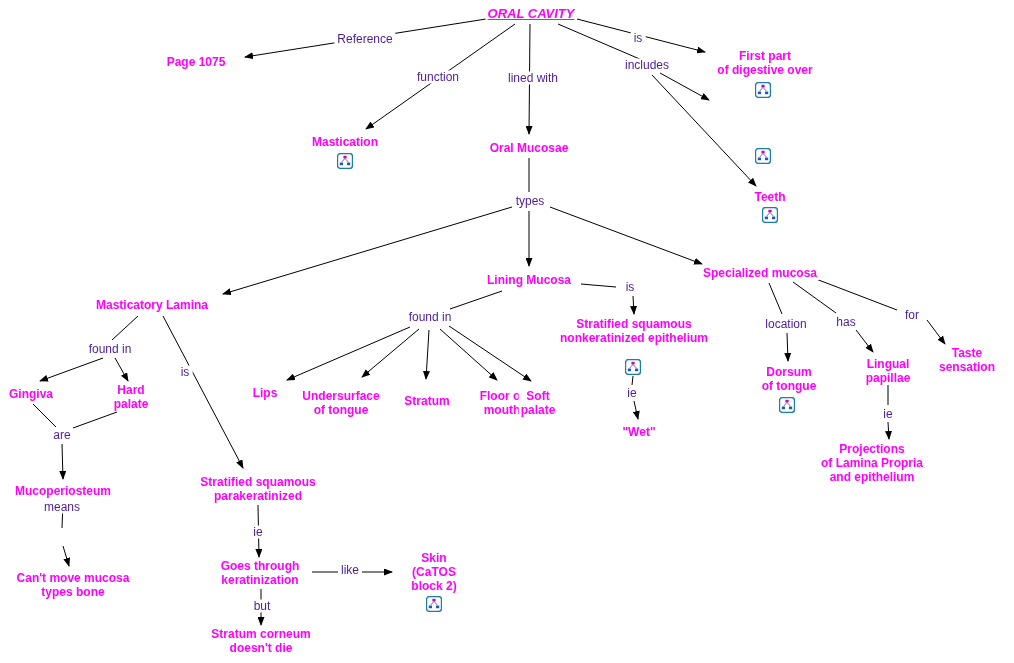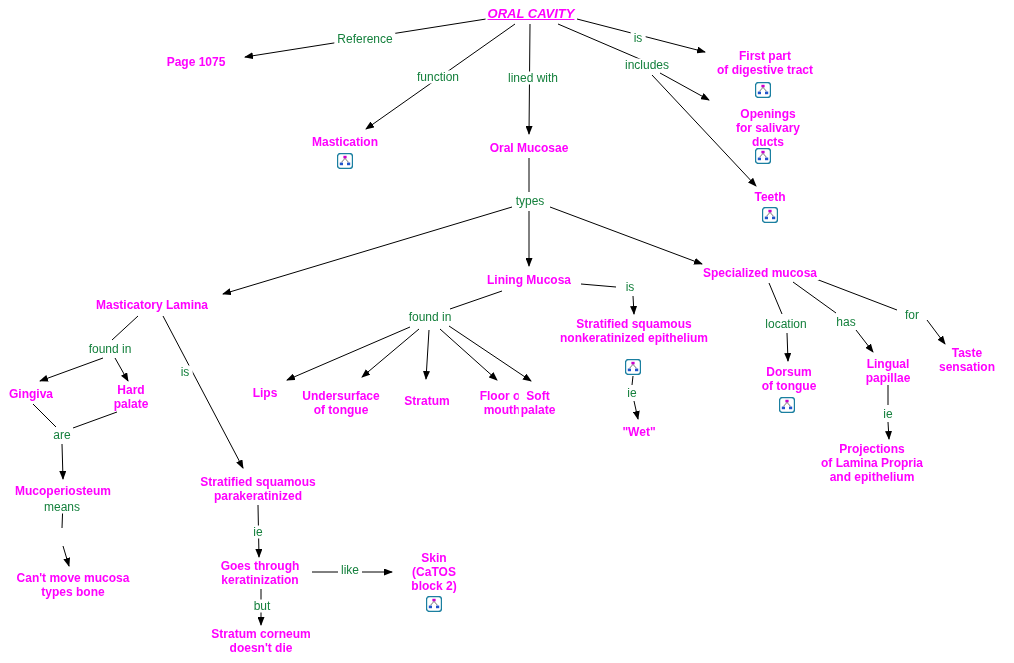--- a/index.html
+++ b/index.html
@@ -9,21 +9,21 @@
   }
   .lines { position:absolute; left:0; top:0; }
   .concept {
     position:absolute; transform:translate(-50%,-50%);
     color:#ff00ff; font-weight:bold; font-size:12px; line-height:14px;
     text-align:center; white-space:pre-line; background:#ffffff; padding:0 2px;
   }
   .title { font-style:italic; text-decoration:underline; font-size:13px; }
   .linklabel {
     position:absolute; transform:translate(-50%,-50%);
-    color:#15803d; font-size:12px; line-height:13px; text-align:left;
+    color:#4c1d95; font-size:12px; line-height:13px; text-align:left;
     white-space:nowrap; background:#ffffff; padding:0 3px;
   }
   .res-icon {
     position:absolute; transform:translate(-50%,-50%);
     width:16px; height:16px;
   }
   .defs { position:absolute; width:0; height:0; }
 </style>
 </head>
 <body>
@@ -93,24 +93,21 @@
       <line x1="888" y1="422" x2="889" y2="439" marker-end="url(#ah)"></line>
     </g>
   </svg>
 
   <div class="concept title" style="left:531px; top:14px">ORAL CAVITY</div>
 
   <div class="concept" style="left:196px; top:62px">Page 1075</div>
   <div class="concept" style="left:345px; top:142px">Mastication</div>
   <div class="concept" style="left:529px; top:148px">Oral Mucosae</div>
   <div class="concept" style="left:765px; top:63px">First part
-of digestive tract</div>
-  <div class="concept" style="left:768px; top:128px">Openings
-for salivary
-ducts</div>
+of digestive over</div>
   <div class="concept" style="left:770px; top:197px">Teeth</div>
   <div class="concept" style="left:152px; top:305px">Masticatory Lamina</div>
   <div class="concept" style="left:529px; top:280px">Lining Mucosa</div>
   <div class="concept" style="left:760px; top:273px">Specialized mucosa</div>
   <div class="concept" style="left:31px;  top:394px">Gingiva</div>
   <div class="concept" style="left:131px; top:397px">Hard
 palate</div>
   <div class="concept" style="left:63px;  top:491px">Mucoperiosteum</div>
   <div class="concept" style="left:73px;  top:585px">Can't move mucosa
 types bone</div>

